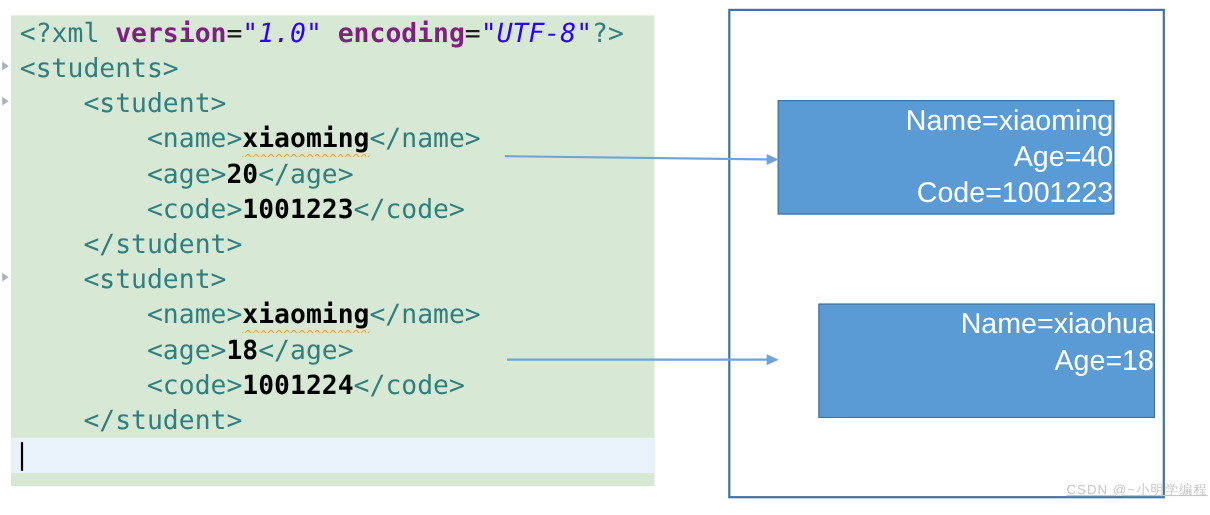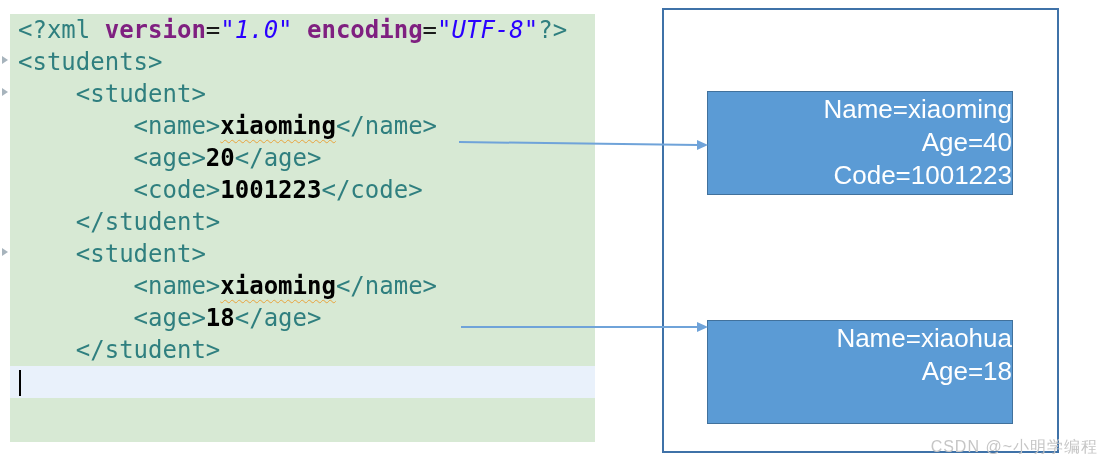--- a/index.html
+++ b/index.html
@@ -33,47 +33,48 @@
   
   .frame{position:absolute;left:662px;top:8px;width:393px;height:441px;
          border:2px solid var(--frame-border);background:transparent;}
 
   .student-box{position:absolute;width:304px;height:101px;
     background:var(--box-fill);border:1px solid var(--box-border);
     color:var(--box-text);text-align:right;font-size:26px;padding-top:1px;
     z-index:4;}
   .box-line{height:33px;line-height:33px;}
   #student-box-0{left:707px;top:91px;}
-  #student-box-1{left:707px;top:276px;margin-top:44px;}
+  #student-box-1{left:744px;top:276px;}
 
   .arrows{position:absolute;left:0;top:0;width:1100px;height:468px;
           pointer-events:none;z-index:5;}
   .arrow-line{stroke:var(--arrow);stroke-width:2;fill:none;}
   .arrow-head{fill:var(--arrow);stroke:none;}
 
-  .watermark{position:absolute;right:2px;top:437px;font-size:16px;
-    color:var(--wm-color);z-index:6;letter-spacing:1px;white-space:nowrap;}
+  .watermark{position:absolute;right:2px;top:437px;font-size:12px;
+    color:var(--wm-color);z-index:6;letter-spacing:1px;white-space:nowrap;text-decoration:underline;}
 </style>
 </head>
 <body>
 
 <div class="stage">
 
   <div class="editor" id="editor">
     <div id="code-lines">
         <div class="code-line"><span class="tok-tag">&lt;?xml </span><span class="tok-attr">version</span><span class="tok-plain">=</span><span class="tok-string">"1.0"</span><span class="tok-plain"> </span><span class="tok-attr">encoding</span><span class="tok-plain">=</span><span class="tok-string">"UTF-8"</span><span class="tok-tag">?&gt;</span></div>
         <div class="code-line"><span class="tok-tag">&lt;students&gt;</span></div>
         <div class="code-line"><span class="tok-plain">    </span><span class="tok-tag">&lt;student&gt;</span></div>
         <div class="code-line"><span class="tok-plain">        </span><span class="tok-tag">&lt;name&gt;</span><span class="tok-text squiggle">xiaoming</span><span class="tok-tag">&lt;/name&gt;</span></div>
         <div class="code-line"><span class="tok-plain">        </span><span class="tok-tag">&lt;age&gt;</span><span class="tok-text">20</span><span class="tok-tag">&lt;/age&gt;</span></div>
         <div class="code-line"><span class="tok-plain">        </span><span class="tok-tag">&lt;code&gt;</span><span class="tok-text">1001223</span><span class="tok-tag">&lt;/code&gt;</span></div>
         <div class="code-line"><span class="tok-plain">    </span><span class="tok-tag">&lt;/student&gt;</span></div>
         <div class="code-line"><span class="tok-plain">    </span><span class="tok-tag">&lt;student&gt;</span></div>
         <div class="code-line"><span class="tok-plain">        </span><span class="tok-tag">&lt;name&gt;</span><span class="tok-text squiggle">xiaoming</span><span class="tok-tag">&lt;/name&gt;</span></div>
         <div class="code-line"><span class="tok-plain">        </span><span class="tok-tag">&lt;age&gt;</span><span class="tok-text">18</span><span class="tok-tag">&lt;/age&gt;</span></div>
+        <div class="code-line"><span class="tok-plain">        </span><span class="tok-tag">&lt;code&gt;</span><span class="tok-text">1001224</span><span class="tok-tag">&lt;/code&gt;</span></div>
         <div class="code-line"><span class="tok-plain">    </span><span class="tok-tag">&lt;/student&gt;</span></div>
         <div class="code-line current-line"><span class="cursor"></span></div>
       </div>
   </div>
 
   <div class="fold-marker" style="top:56px"></div>
   <div class="fold-marker" style="top:88px"></div>
   <div class="fold-marker" style="top:248px"></div>
 
   <div class="frame"></div>

